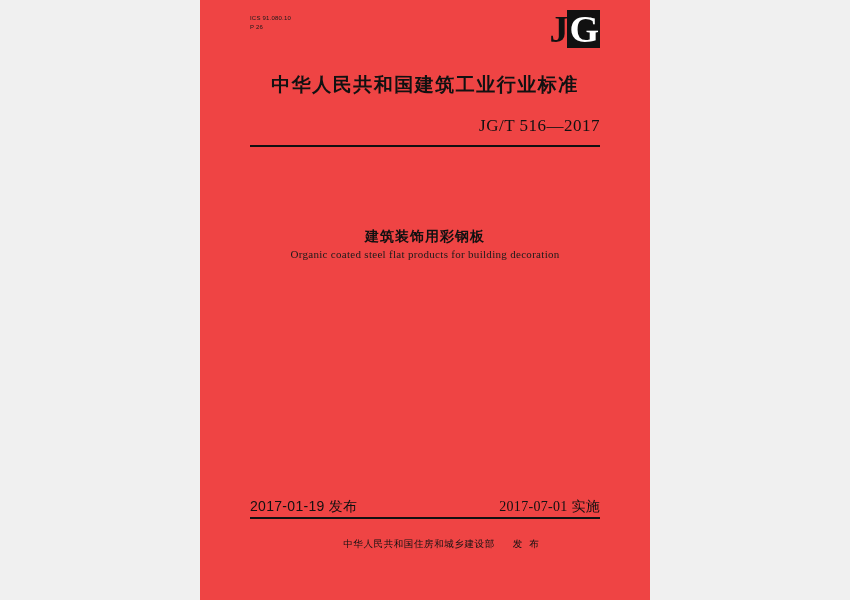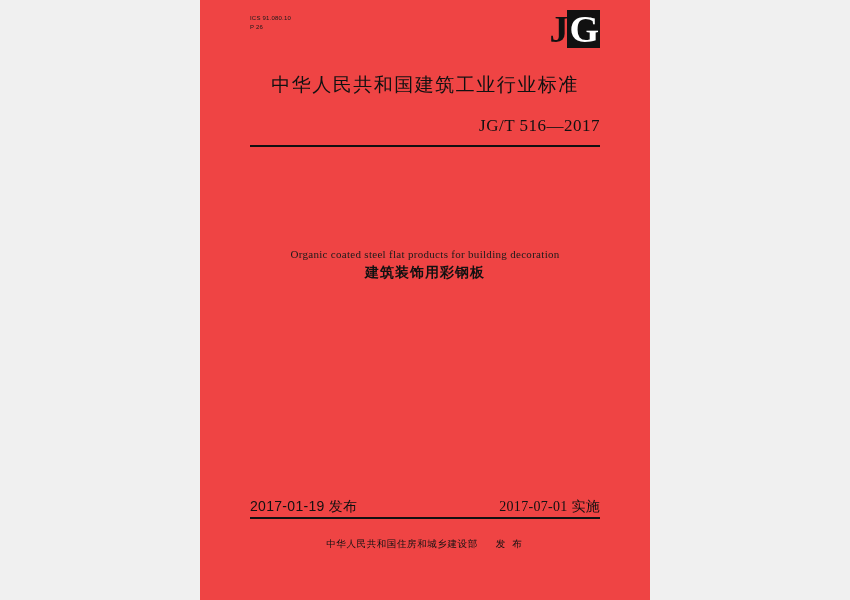--- a/index.html
+++ b/index.html
@@ -55,21 +55,21 @@
     color: #fff;
     padding: 0 2px 0 2px;
   }
   .std-title {
     position: absolute;
     left: 0;
     top: 72px;
     width: 350px;
     text-align: center;
     font-family: "DejaVu Sans", sans-serif;
-    font-weight: normal;
+    font-weight: bold;
     font-size: 19px;
     letter-spacing: 1.5px;
     color: #111;
   }
   .std-number {
     position: absolute;
     left: 0;
     top: 116px;
     width: 350px;
     text-align: right;
@@ -91,21 +91,20 @@
     position: absolute;
     left: 0;
     top: 228px;
     width: 350px;
     text-align: center;
     font-family: "DejaVu Sans", sans-serif;
     font-weight: bold;
     font-size: 14px;
     letter-spacing: 1px;
     color: #111;
-    margin-top: 36px;
   }
   .doc-title-en {
     position: absolute;
     left: 0;
     top: 248px;
     width: 350px;
     text-align: center;
     font-family: "Liberation Serif", serif;
     font-size: 11px;
     letter-spacing: 0.3px;
@@ -140,21 +139,21 @@
   .rule-bottom {
     position: absolute;
     left: 0;
     top: 517px;
     width: 350px;
     height: 1.5px;
     background: #111;
   }
   .issuer {
     position: absolute;
-    left: 0;
+    left: 17px;
     top: 538px;
     width: 350px;
     text-align: center;
     font-family: "DejaVu Sans", sans-serif;
     font-size: 9.5px;
     letter-spacing: 0.6px;
     color: #111;
   }
   .issuer .pub {
     margin-left: 18px;

